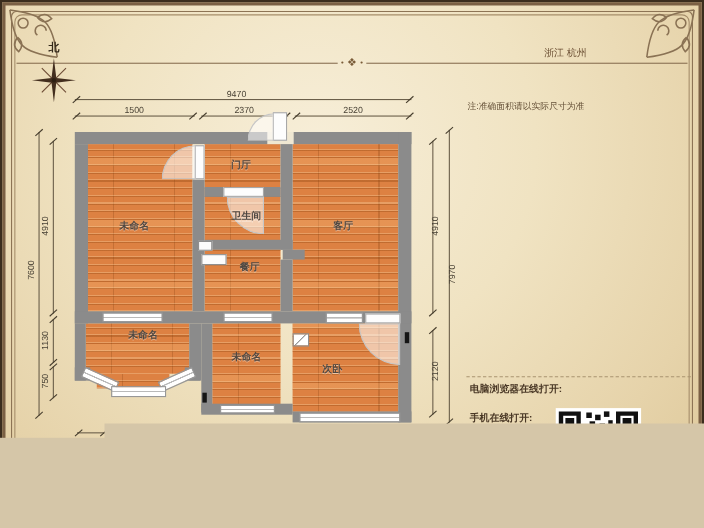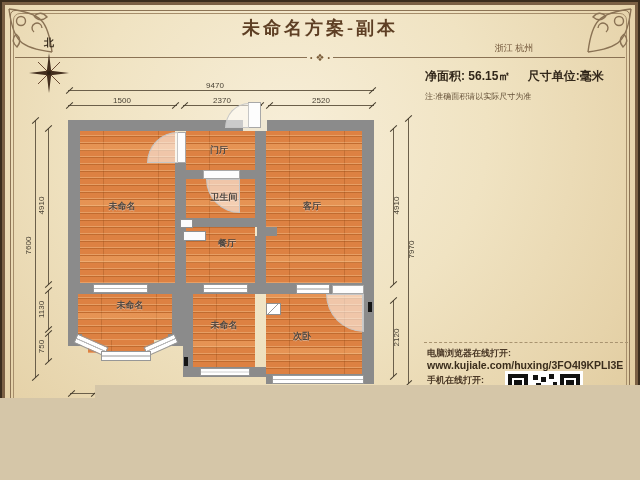--- a/index.html
+++ b/index.html
@@ -86,35 +86,29 @@
     <g fill="none" stroke="#8a7254" stroke-width="1.4">
       <path d="M3,3 q24,3 32,11 q8,8 11,32"></path>
       <path d="M3,3 q3,24 11,32 q8,8 32,11"></path>
       <circle cx="15" cy="15" r="4.5"></circle>
       <path d="M28,10 q7,-6 13,1 q-7,6 -13,-1"></path>
       <path d="M10,28 q-6,7 1,13 q6,-7 -1,-13"></path>
       <path d="M36,22 a5,5 0 1,0 -8,4"></path>
     </g>
   </svg>
 
-  <div class="abs title">未命名方案-副本</div>
   <div class="abs divider">
     <span class="line"></span>
     <span class="dot">•</span>
     <span class="orn">❖</span>
     <span class="dot">•</span>
     <span class="line"></span>
   </div>
   <div class="abs location">浙江 杭州</div>
 
-  <div class="abs arealine">
-    <span>净面积:</span>
-    <span>56.15㎡</span>
-    <span class="unit">尺寸单位:毫米</span>
-  </div>
   <div class="abs note">注:准确面积请以实际尺寸为准</div>
 
   <div class="abs north">北</div>
   <svg class="abs" style="left:28px;top:52px;z-index:3" width="42" height="42" viewBox="0 0 42 42">
     <g stroke="#6b4a33" stroke-width="1">
       <line x1="10" y1="10" x2="32" y2="32"></line>
         <line x1="32" y1="10" x2="10" y2="32"></line>
     </g>
     <g fill="#432e1e">
       <polygon points="21,1 23.4,21 21,41 18.6,21"></polygon>
@@ -209,21 +203,20 @@
   <div class="abs dlab vlab" style="left:376px;top:201px;width:40px">4910</div>
   <div class="abs dv" style="left:393px;top:300px;height:77px"></div>
   <div class="abs dlab vlab" style="left:376px;top:333px;width:40px">2120</div>
   <div class="abs dv" style="left:408px;top:118px;height:266px"></div>
   <div class="abs dlab vlab" style="left:391px;top:245px;width:40px">7970</div>
 
   <div class="abs dh" style="left:70px;top:393px;width:26px"></div>
 
   <div class="abs dashrule"></div>
   <div class="abs lnk-label" style="top:347px">电脑浏览器在线打开:</div>
-  <div class="abs url">www.kujiale.com/huxing/3FO4I9KPLI3E</div>
   <div class="abs lnk-label" style="top:374px">手机在线打开:</div>
   <svg class="abs" style="left:505px;top:371px;z-index:4" width="78" height="78" viewBox="0 0 78 78">
     <rect width="78" height="78" fill="#ffffff"></rect>
     <g fill="#111111">
       <path d="M3,3 h20 v20 h-20 Z M7,7 v12 h12 v-12 Z" fill-rule="evenodd"></path>
       <rect x="9" y="9" width="8" height="8"></rect>
       <path d="M55,3 h20 v20 h-20 Z M59,7 v12 h12 v-12 Z" fill-rule="evenodd"></path>
       <rect x="61" y="9" width="8" height="8"></rect>
       <path d="M3,55 h20 v20 h-20 Z M7,59 v12 h12 v-12 Z" fill-rule="evenodd"></path>
       <rect x="9" y="61" width="8" height="8"></rect>

